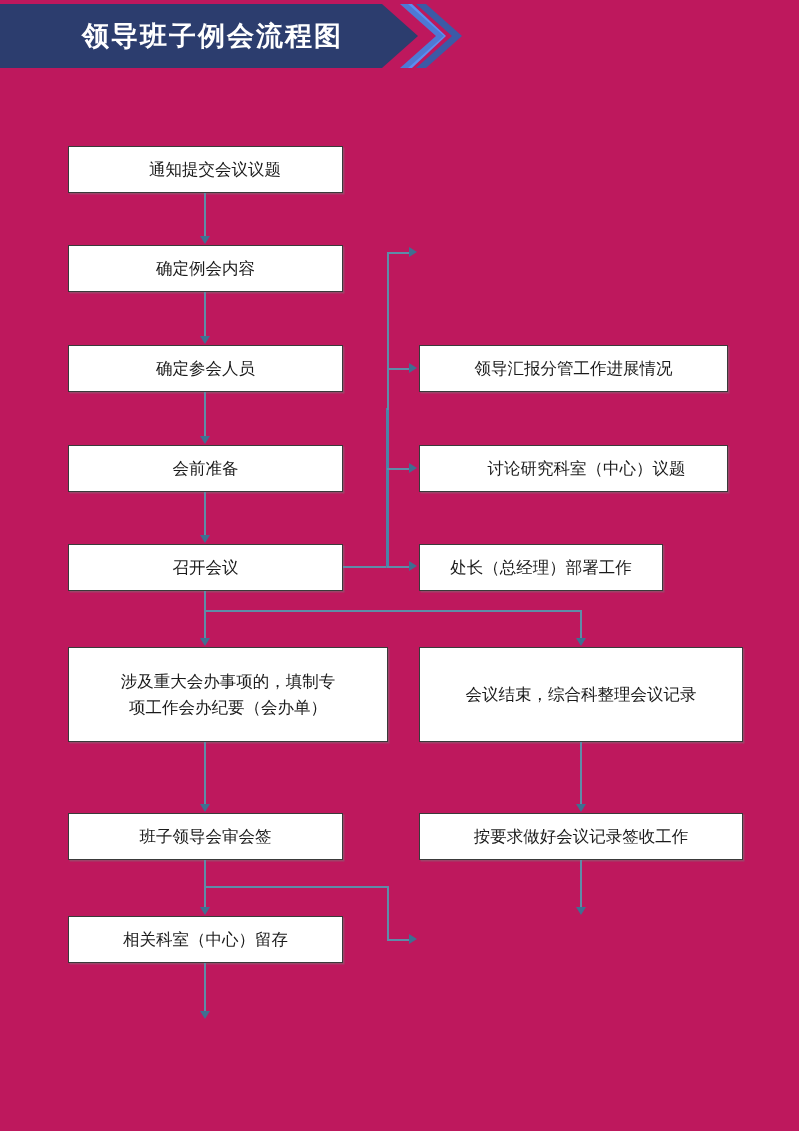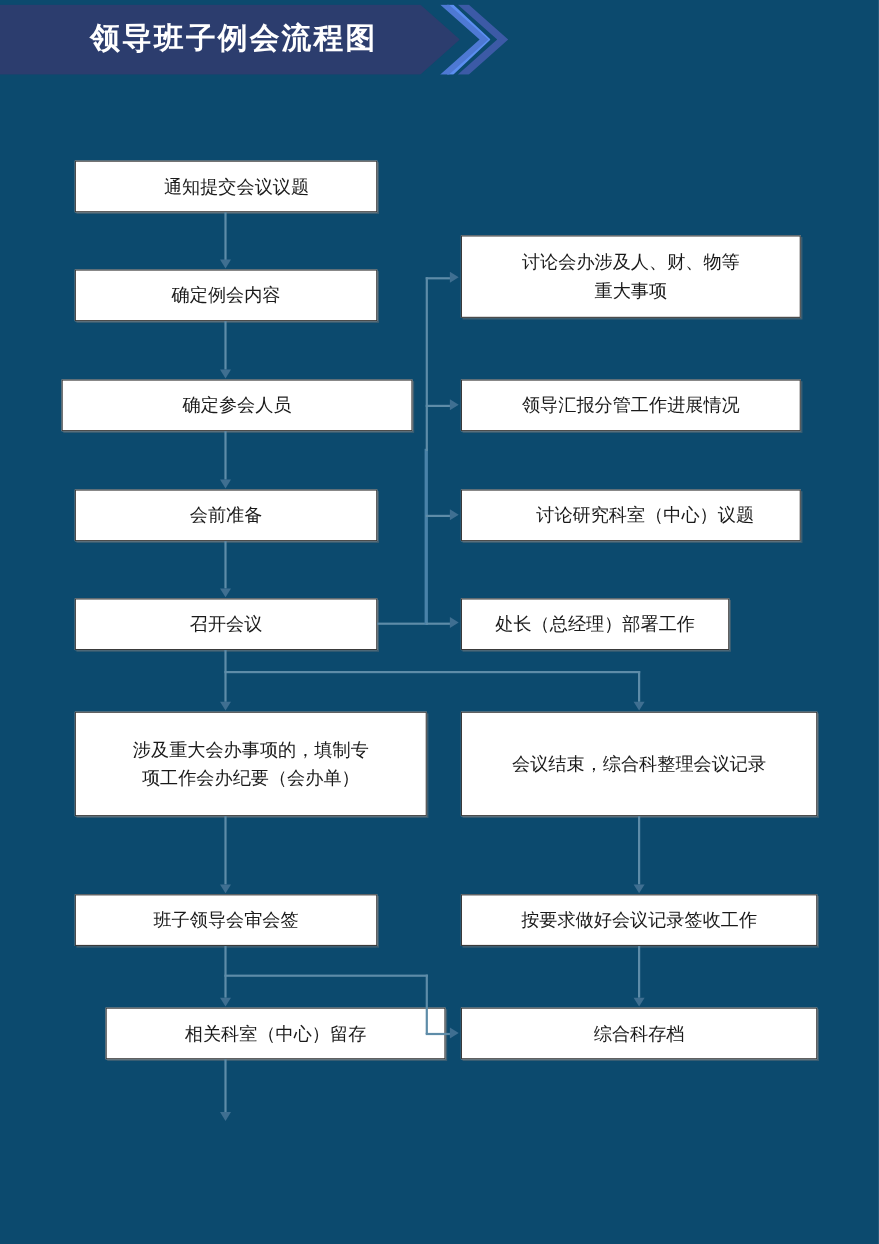--- a/index.html
+++ b/index.html
@@ -7,21 +7,21 @@
     padding: 0;
     background: #ffffff;
   }
   body {
     font-family: "DejaVu Sans", "Liberation Sans", sans-serif;
   }
   #page {
     position: relative;
     width: 799px;
     height: 1131px;
-    background: #0c4a6e;
+    background: #be185d;
     overflow: hidden;
   }
 
   
   #header-banner {
     position: absolute;
     left: 0;
     top: 4px;
     width: 500px;
     height: 64px;
@@ -127,36 +127,32 @@
   </div>
 
   <div class="node" style="left:68px;  top:146px;  width:275px; height:47px;padding-left:27px;">
     <span>通知提交会议议题</span>
   </div>
 
   <div class="node" style="left:68px;  top:245px;  width:275px; height:47px;">
     <span>确定例会内容</span>
   </div>
 
-  <div class="node" style="left:56px;  top:345px;  width:319px; height:47px;">
+  <div class="node" style="left:68px;  top:345px;  width:275px; height:47px;">
     <span>确定参会人员</span>
   </div>
 
   <div class="node" style="left:68px;  top:445px;  width:275px; height:47px;">
     <span>会前准备</span>
   </div>
 
   <div class="node" style="left:68px;  top:544px;  width:275px; height:47px;">
     <span>召开会议</span>
   </div>
 
-  <div class="node" style="left:419px; top:214px;  width:309px; height:75px; flex-direction:column;">
-    <span>讨论会办涉及人、财、物等</span>
-    <span>重大事项</span>
-  </div>
 
   <div class="node" style="left:419px; top:345px;  width:309px; height:47px;justify-content:center;">
     <span>领导汇报分管工作进展情况</span>
   </div>
 
   <div class="node" style="left:419px; top:445px;  width:309px; height:47px;padding-left:34px;">
     <span>讨论研究科室（中心）议题</span>
   </div>
 
   <div class="node" style="left:419px; top:544px;  width:244px; height:47px;">
@@ -173,27 +169,24 @@
   </div>
 
   <div class="node" style="left:68px;  top:813px;  width:275px; height:47px;">
     <span>班子领导会审会签</span>
   </div>
 
   <div class="node" style="left:419px; top:813px;  width:324px; height:47px;">
     <span>按要求做好会议记录签收工作</span>
   </div>
 
-  <div class="node" style="left:68px;  top:916px;  width:309px; height:47px;margin-left:28px;">
+  <div class="node" style="left:68px;  top:916px;  width:275px; height:47px;">
     <span>相关科室（中心）留存</span>
   </div>
 
-  <div class="node" style="left:419px; top:916px;  width:324px; height:47px;">
-    <span>综合科存档</span>
-  </div>
 
 
   <div class="conn v" style="left:204px; top:193px; height:44px;"></div>
   <div class="arrow-d" style="left:200px; top:236px;"></div>
 
   <div class="conn v" style="left:204px; top:292px; height:44px;"></div>
   <div class="arrow-d" style="left:200px; top:336px;"></div>
 
   <div class="conn v" style="left:204px; top:392px; height:44px;"></div>
   <div class="arrow-d" style="left:200px; top:436px;"></div>

